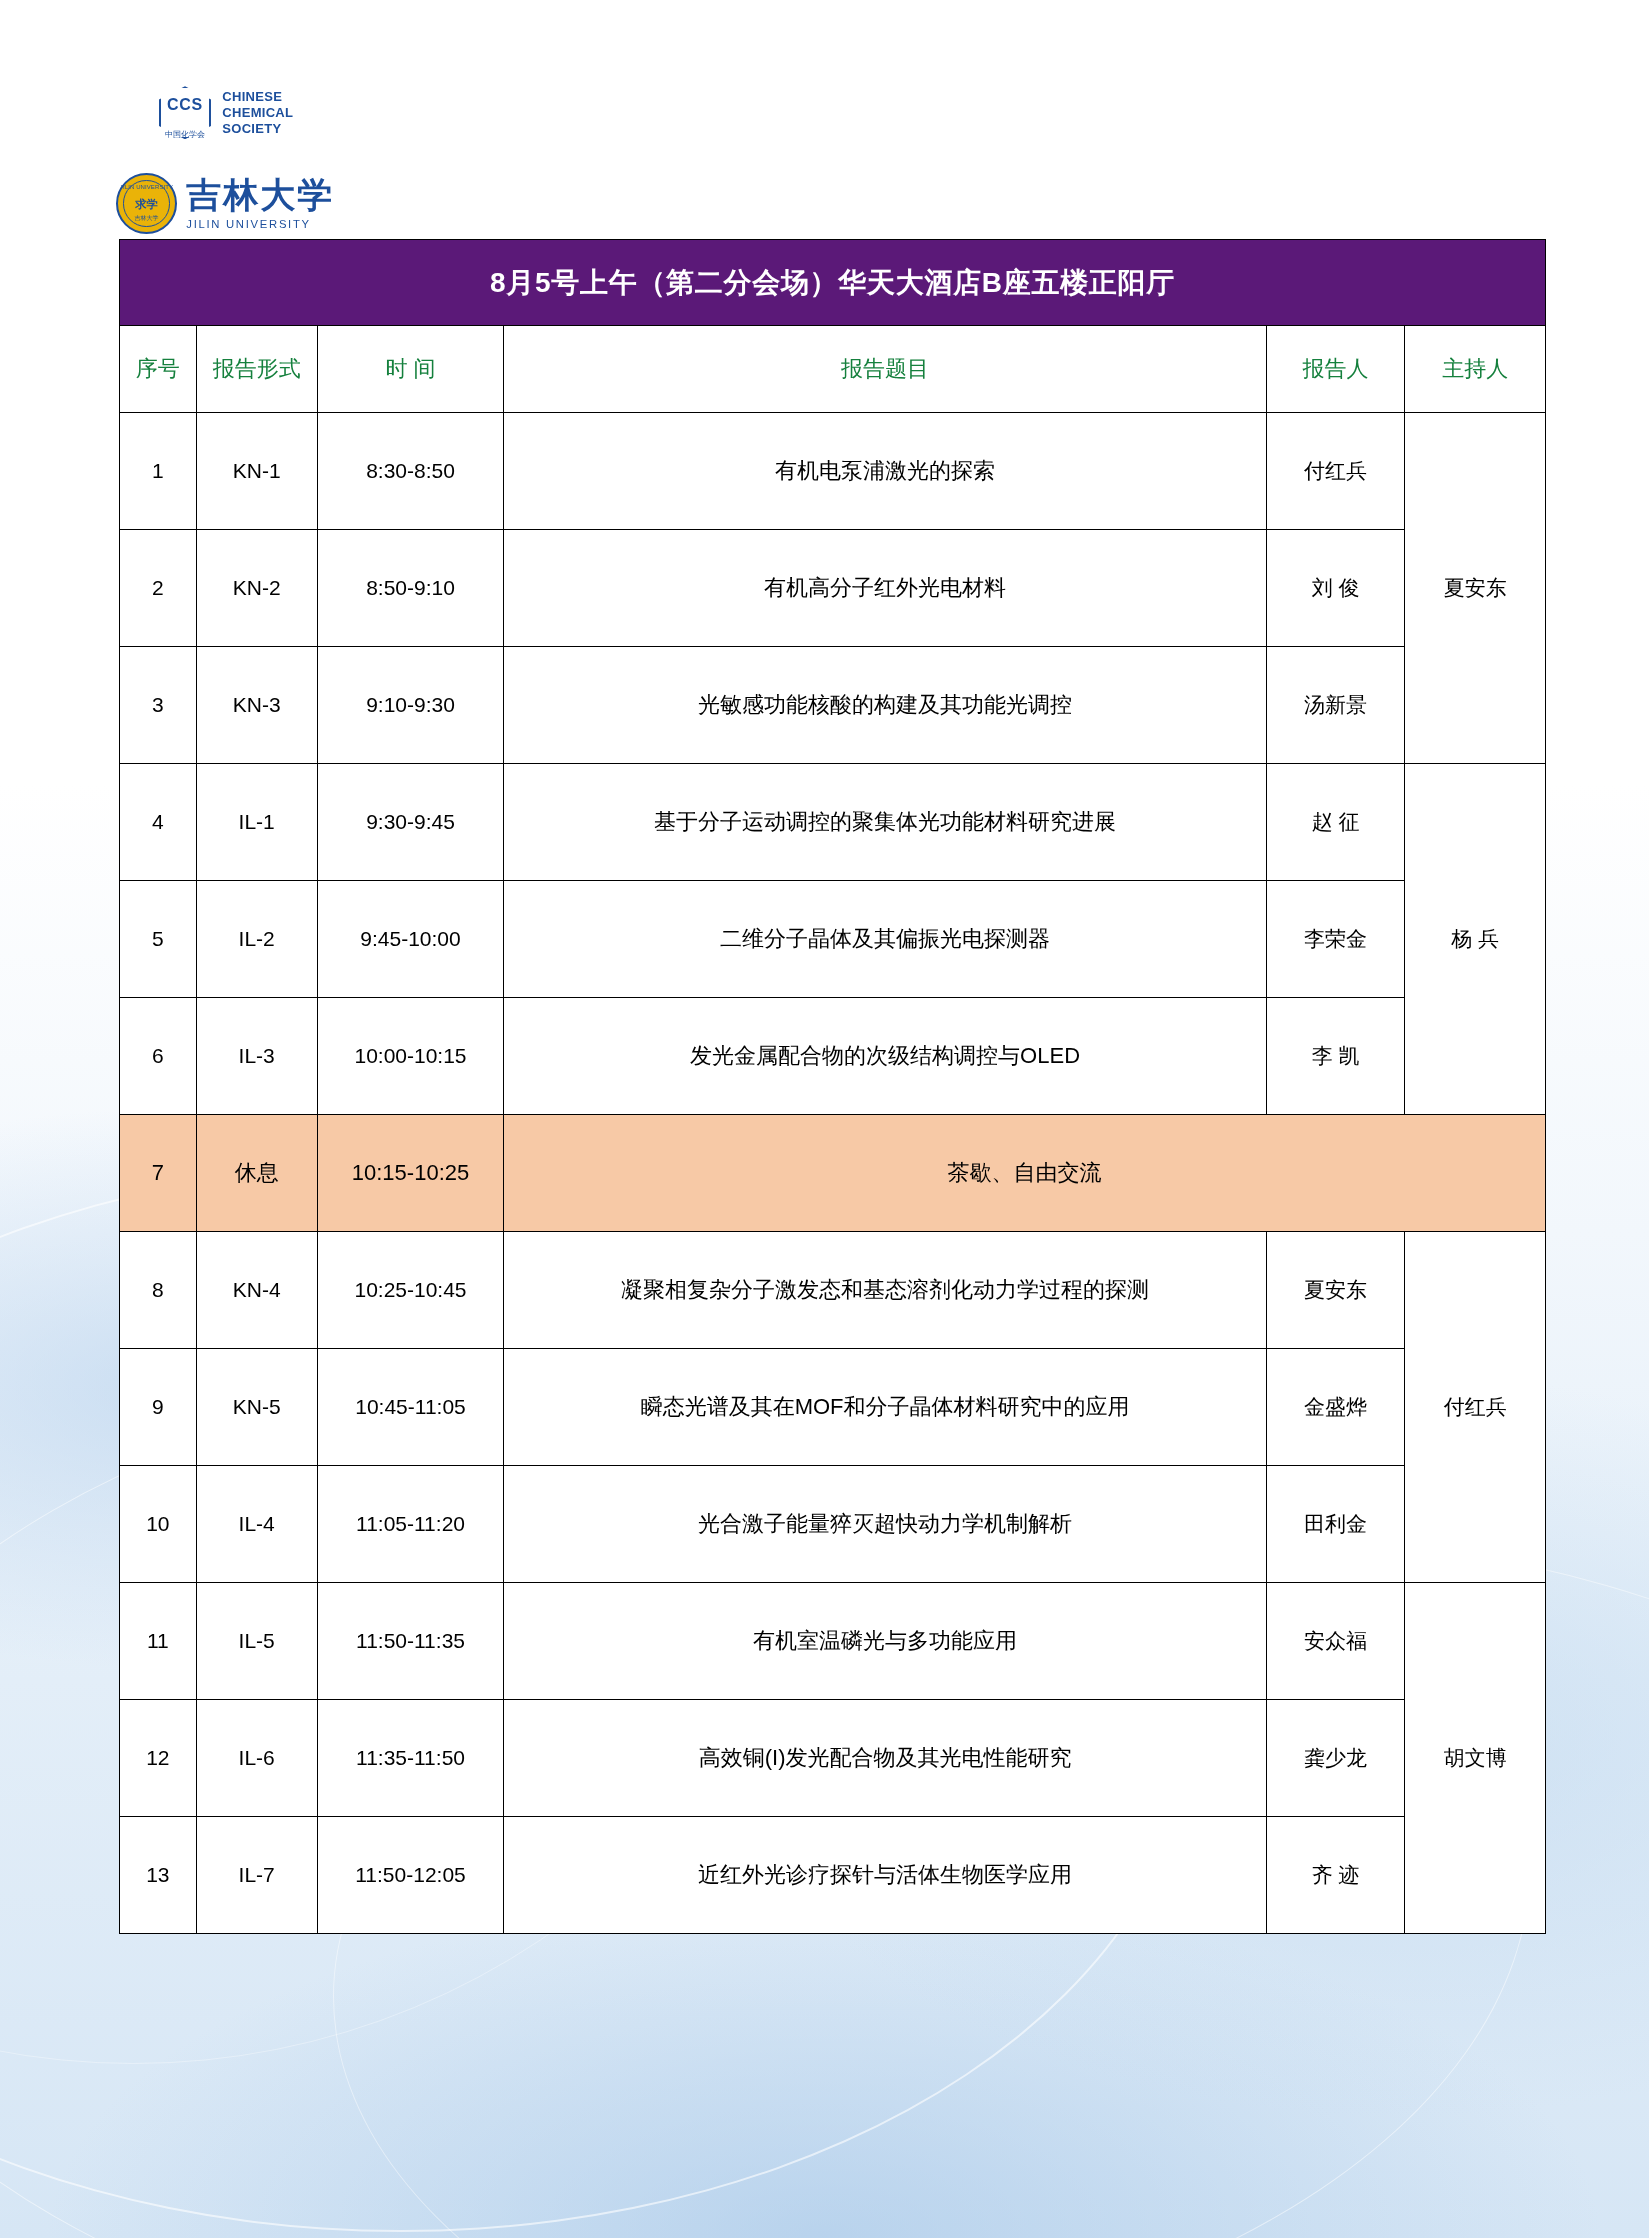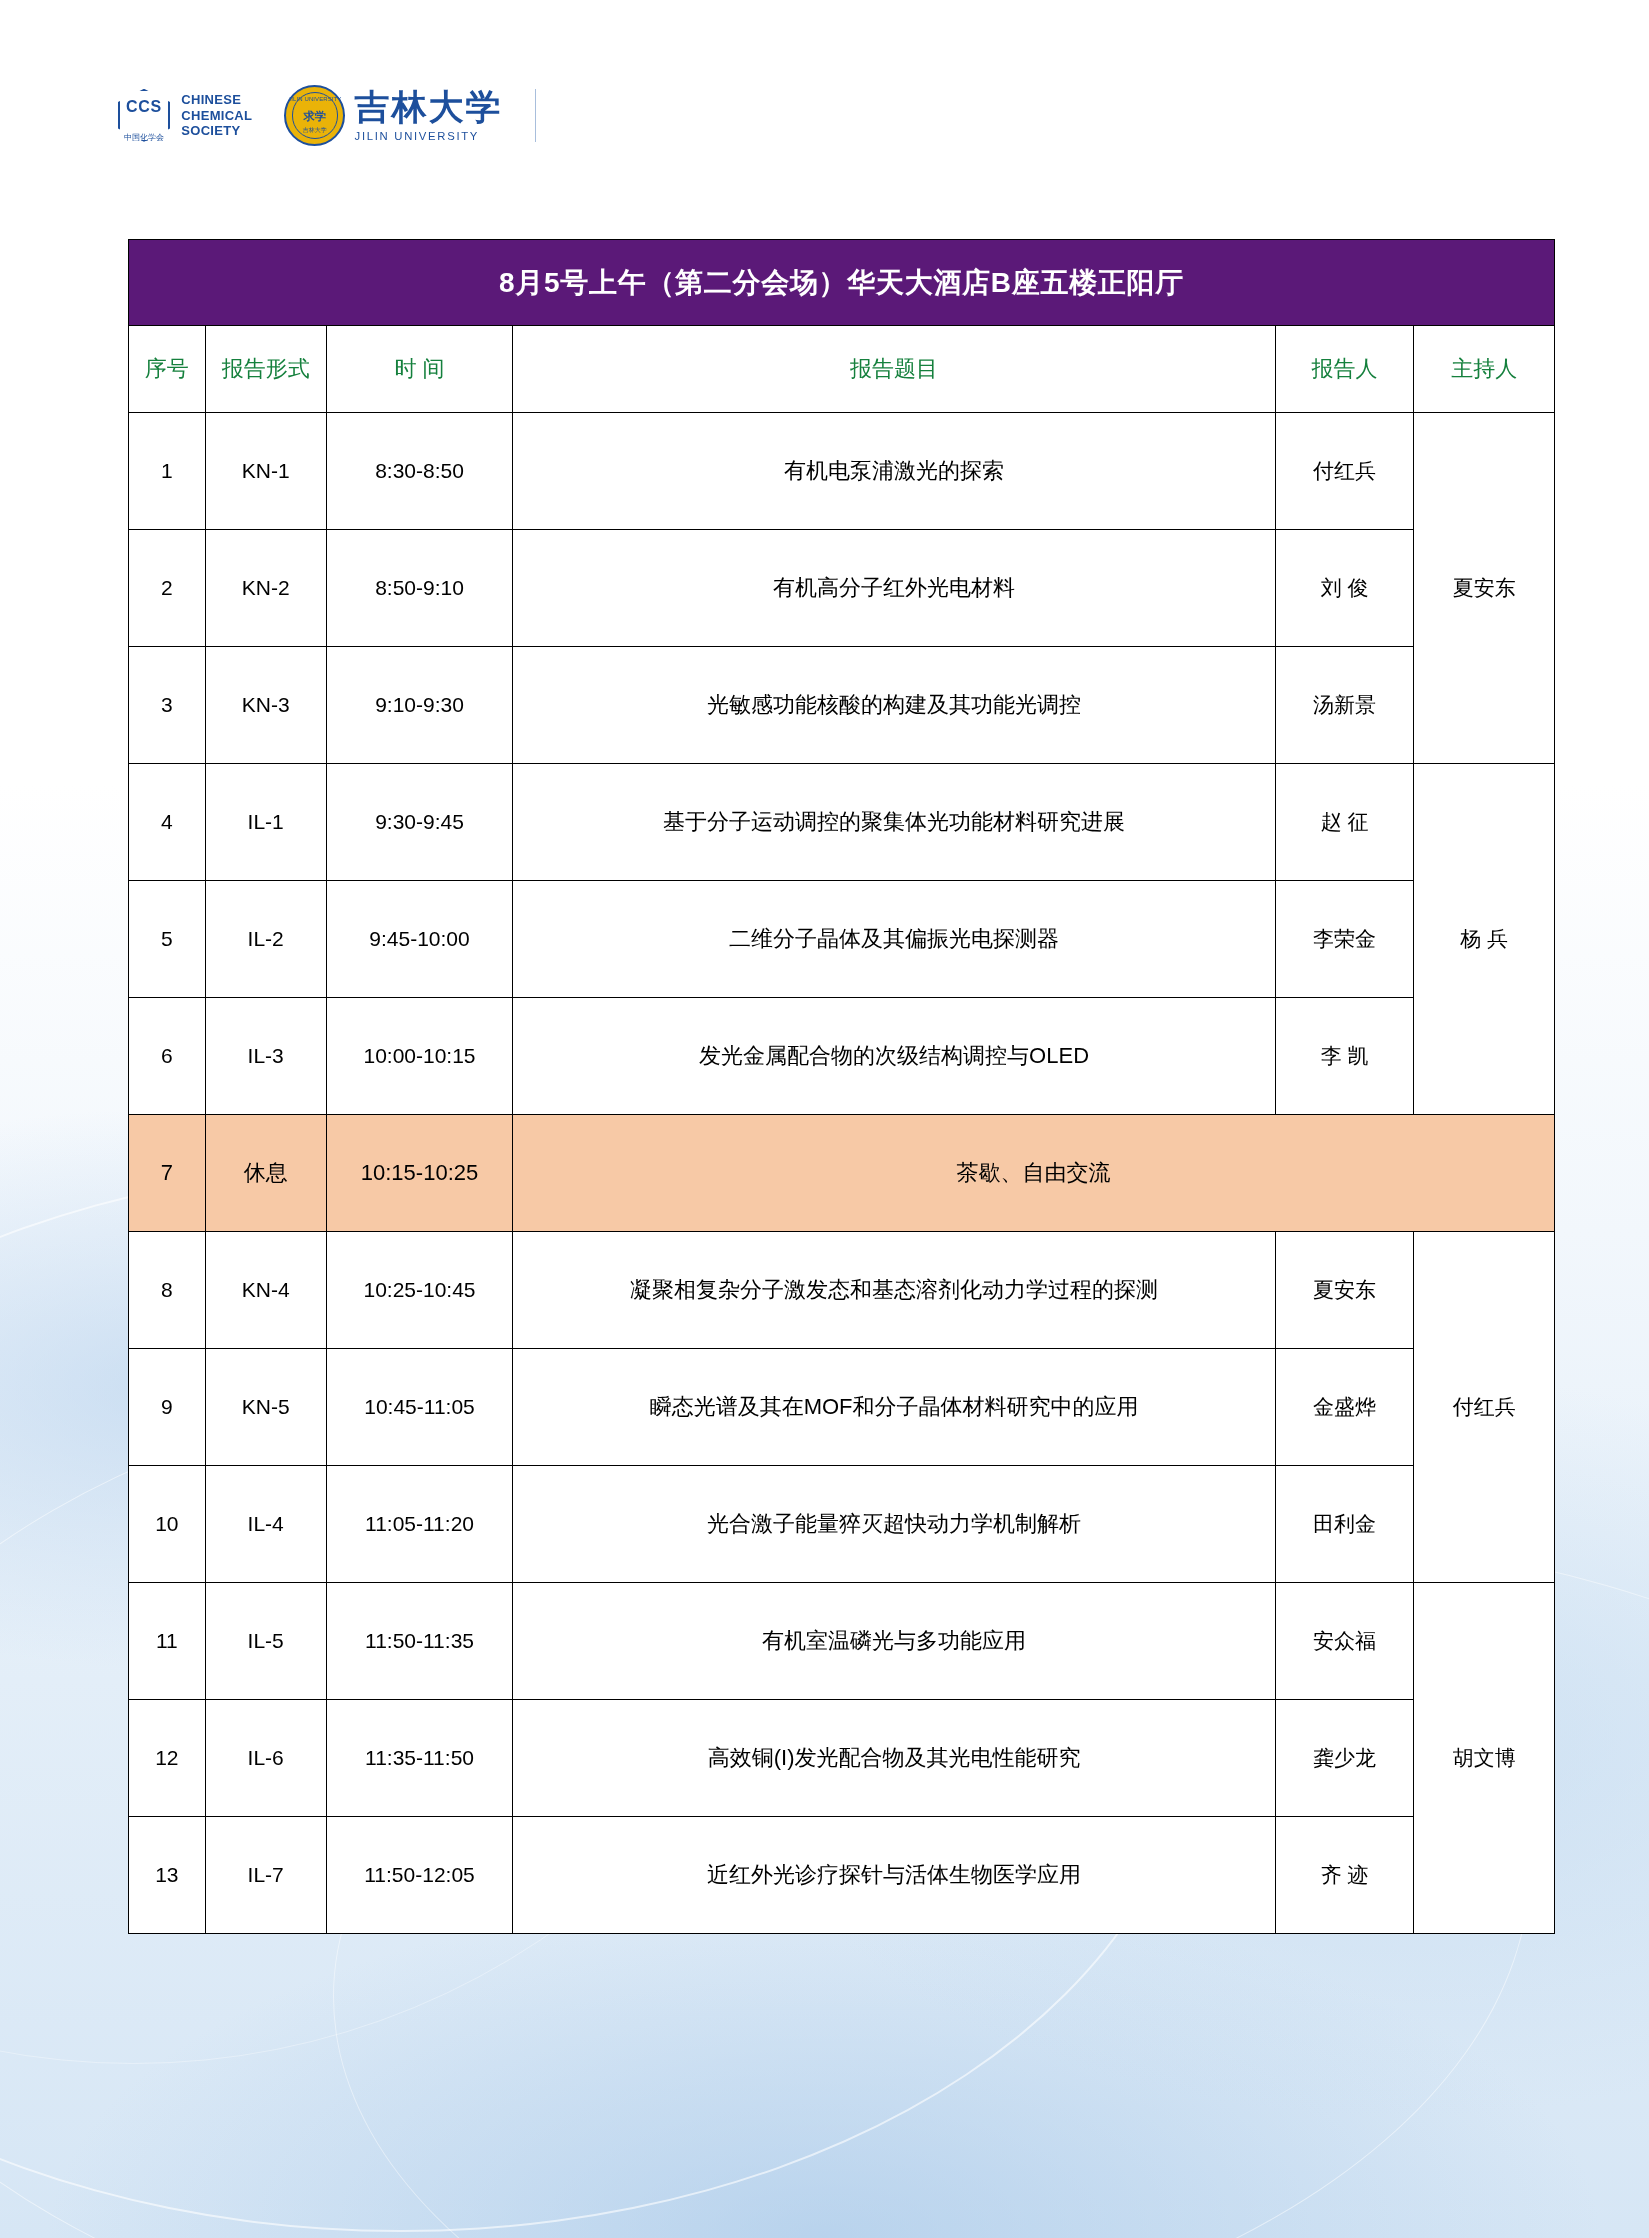--- a/index.html
+++ b/index.html
@@ -45,20 +45,21 @@
   }
 
   
   .logo-bar {
     position: absolute;
     left: 116px;
     top: 85px;
     display: flex;
     align-items: center;
     gap: 32px;
+    flex-direction: column;
   }
   .logo {
     display: flex;
     align-items: center;
     gap: 9.3px;
   }
   .ccs-mark {
     width: 56px;
     height: 56px;
     position: relative;
@@ -170,21 +171,21 @@
   }
   .divider-v {
     width: 1.3px;
     height: 53px;
     background: #a8bedc;
   }
 
   
   .table-wrap {
     position: absolute;
-    left: 128px;
+    left: 119px;
     top: 239px;
     width: 1427px;
   }
   table.sched {
     border-collapse: collapse;
     width: 100%;
     table-layout: fixed;
     background: #ffffff;
   }
   table.sched td, table.sched th {

